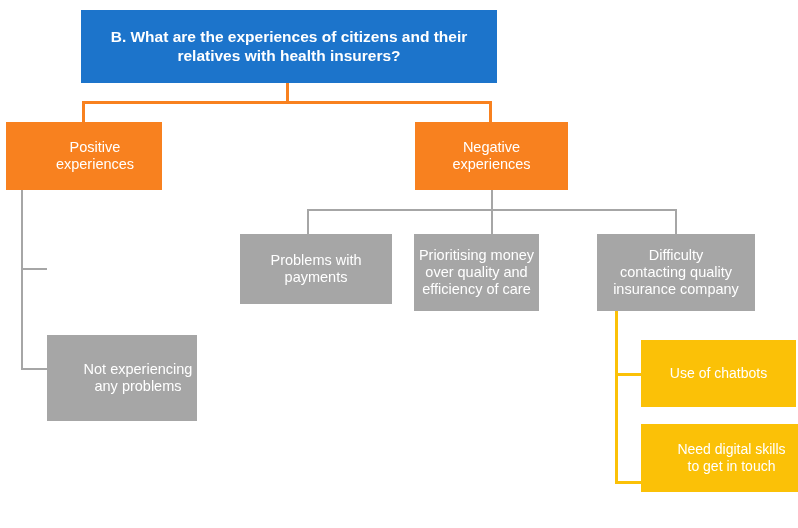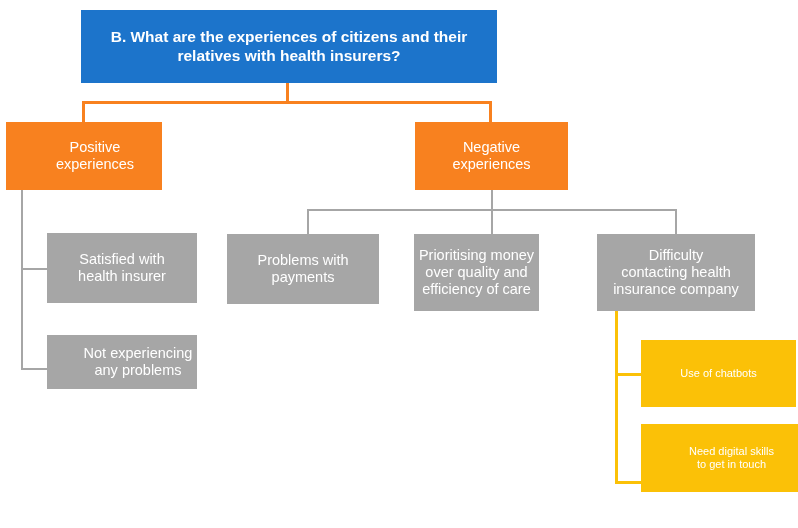--- a/index.html
+++ b/index.html
@@ -38,21 +38,21 @@
   .node-orange {
     background: #f8811f;
     font-size: 14.5px;
   }
   .node-gray {
     background: #a6a6a6;
     font-size: 14.5px;
   }
   .node-yellow {
     background: #fbc107;
-    font-size: 11px;
+    font-size: 14px;
   }
   .conn {
     position: absolute;
   }
   .conn-orange { background: #f8811f; }
   .conn-gray   { background: #a6a6a6; }
   .conn-yellow { background: #fbc107; }
 </style>
 </head>
 <body>
@@ -80,35 +80,33 @@
 
   <div class="node node-root" style="left:81px; top:10px; width:416px; height:73px;">B. What are the experiences of citizens and their
 relatives with health insurers?</div>
 
   <div class="node node-orange" style="left:6px; top:122px; width:156px; height:68px;padding-left:26px;">Positive
 experiences</div>
 
   <div class="node node-orange" style="left:415px; top:122px; width:153px; height:68px;text-align:center;">Negative
 experiences</div>
 
-  <div class="node node-gray" style="left:47px; top:233px; width:150px; height:70px;">Satisfied with
-health insurer</div>
 
-  <div class="node node-gray" style="left:47px; top:335px; width:150px; height:54px;padding-left:36px;">Not experiencing
+  <div class="node node-gray" style="left:47px; top:335px; width:150px; height:86px;padding-left:36px;">Not experiencing
 any problems</div>
 
-  <div class="node node-gray" style="left:227px; top:234px; width:152px; height:70px;">Problems with
+  <div class="node node-gray" style="left:240px; top:234px; width:152px; height:70px;">Problems with
 payments</div>
 
   <div class="node node-gray" style="left:414px; top:234px; width:125px; height:77px;">Prioritising money
 over quality and
 efficiency of care</div>
 
   <div class="node node-gray" style="left:597px; top:234px; width:158px; height:77px;">Difficulty
-contacting health
+contacting quality
 insurance company</div>
 
   <div class="node node-yellow" style="left:641px; top:340px; width:155px; height:67px;">Use of chatbots</div>
 
   <div class="node node-yellow" style="left:641px; top:424px; width:181px; height:68px;">Need digital skills
 to get in touch</div>
 
 </div>
 
 </body></html>

